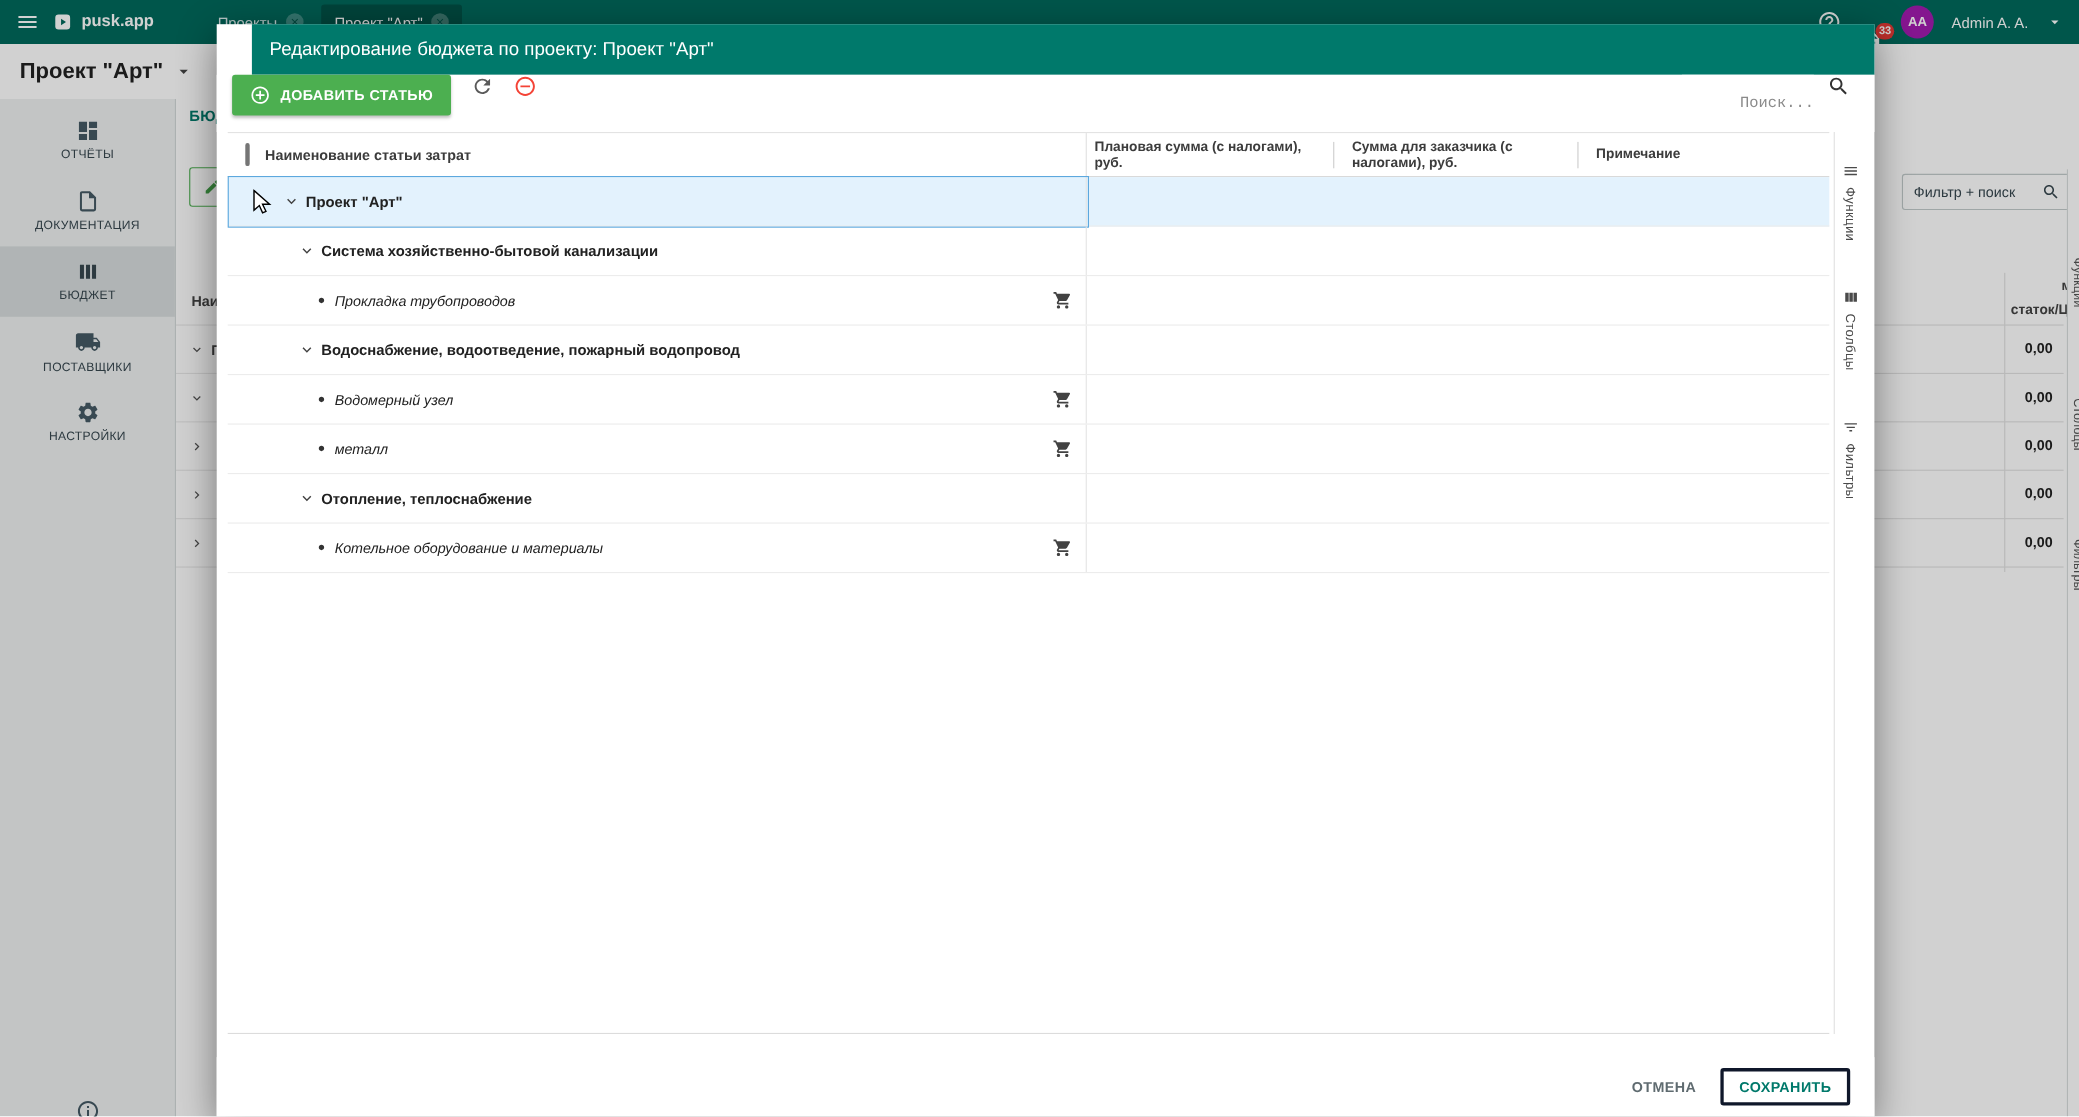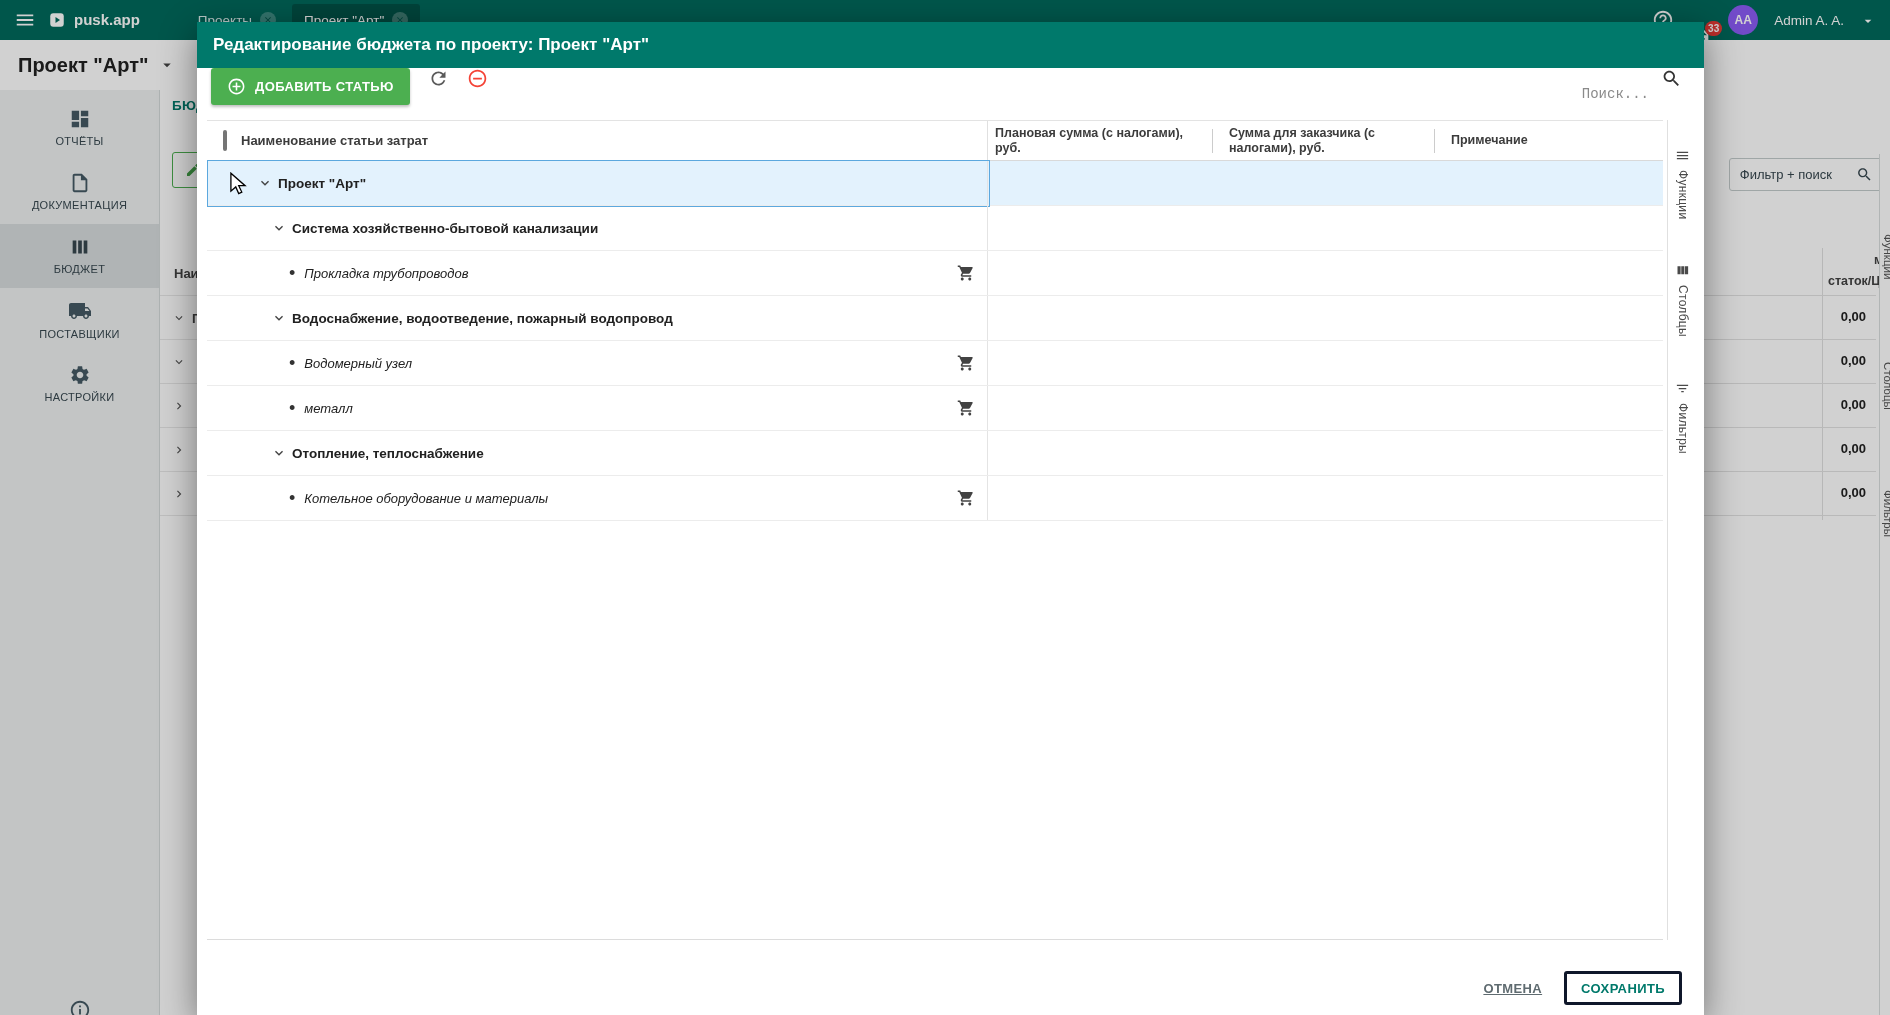--- a/index.html
+++ b/index.html
@@ -12,21 +12,21 @@
   .topbar { position:absolute; left:0; top:0; width:100%; height:40px; background:#00695C; display:flex; align-items:center; color:#fff; }
   .hamburger { padding:0 12px 0 14px; cursor:pointer; }
   .logo { display:flex; align-items:flex-start; gap:8px; font-size:15px; font-weight:bold; margin-right:46px; }
   .topbar-tabs { display:flex; align-items:center; height:100%; gap:4px; }
   .tb-tab { display:flex; align-items:center; gap:8px; padding:0 12px; height:32px; font-size:13.5px; color:#e0f2f1; border-radius:3px; }
   .tb-tab.active { background:rgba(0,0,0,0.22); color:#fff; }
   .tab-close { width:16px; height:16px; border-radius:50%; background:rgba(255,255,255,0.25); display:flex; align-items:center; justify-content:center; }
   .topbar-right { margin-left:auto; display:flex; align-items:center; gap:16px; padding-right:14px; }
   .notif { position:relative; display:inline-block;margin-top:36px; }
   .badge { position:absolute; top:-6px; right:-10px; min-width:17px; height:15px; background:#E53935; color:#fff; font-size:10px; font-weight:bold; border-radius:8px; display:flex; align-items:center; justify-content:center; padding:0 3px; }
-  .avatar { width:30px; height:30px; border-radius:50%; background:#8b5cf6; color:#fff; font-size:12px; font-weight:bold; display:flex; align-items:center; justify-content:center; }
+  .avatar { width:30px; height:30px; border-radius:50%; background:#a21caf; color:#fff; font-size:12px; font-weight:bold; display:flex; align-items:center; justify-content:center; }
   .user-name { font-size:13.5px; }
 
   .page-header { position:absolute; left:0; top:40px; width:100%; height:50px; background:#fff; display:flex; align-items:center; padding-left:18px; gap:10px; }
   .page-title { font-size:20px; font-weight:bold; color:#212121; }
 
   .sidebar { position:absolute; left:0; top:90px; bottom:0; width:160px; background:#eef1f1; border-right:1px solid #d3dada; padding-top:6px; }
   .side-item { min-height:64px; display:flex; flex-direction:column; align-items:center; justify-content:center; gap:5px; color:#455A64; text-align:center; padding:4px 8px; cursor:pointer; }
   .side-item.active { background:#d7dcdd; }
   .slabel { font-size:11px; letter-spacing:.3px; line-height:13px; color:#37474F; }
   .side-bottom { position:absolute; bottom:-6px; left:0; width:100%; display:flex; justify-content:center; color:#455A64; }
@@ -44,21 +44,21 @@
   .bg-lline { position:absolute; left:0; width:46px; height:1px; background:#e8e8e8; }
   .bg-val { position:absolute; left:1640px; width:66px; text-align:right; font-size:13px; font-weight:bold; color:#212121; }
   .bg-strip { position:absolute; right:0; top:64px; bottom:0; width:11px; border-left:1px solid #d8dddd; background:#fff; overflow:hidden; }
   .bg-vlabel { position:absolute; left:2px; writing-mode:vertical-rl; font-size:11.5px; color:#555; white-space:nowrap; }
 
   
   .overlay { position:absolute; inset:0; background:rgba(0,0,0,0.18); z-index:5; }
 
   
   .modal { position:absolute; left:197px; top:22px; width:1507px; height:993px; background:#fff; z-index:10; box-shadow:0 10px 34px rgba(0,0,0,0.45); }
-  .modal-header { height:46px; background:#00796B; color:#fff; display:flex; align-items:center; padding-left:16px; font-size:17px; font-weight:bold; }
+  .modal-header { height:46px; background:#00796B; color:#fff; display:flex; align-items:center; padding-left:16px; font-size:17px; font-weight:normal;margin-left:32px; }
   .modal-toolbar { position:absolute; top:46px; left:0; right:0; height:52px; display:flex; padding:0 22px 0 14px; background:#fff; }
   .btn-add { display:flex; align-items:center; gap:9px; height:37px; padding:0 16px; background:#4CAF50; color:#fff; border:none; border-radius:3px; font-family:inherit; font-size:13px; font-weight:bold; letter-spacing:.4px; box-shadow:0 2px 3px rgba(0,0,0,0.25); cursor:pointer; }
   .tool-ic { margin-left:18px; cursor:pointer; display:flex; }
   .spacer { flex:1; }
   .modal-search { border:none; outline:none; width:120px; font-family:Liberation Mono, monospace; font-size:14px; color:#14532d; text-align:right; }
   .modal-search::placeholder { color:#8a8a8a; }
   .icon-search-btn { margin-left:12px; cursor:pointer; display:flex; }
 
   .mtable { position:absolute; top:98px; left:10px; width:1456px; height:820px; border-bottom:1px solid #dcdcdc; }
   .mt-header { display:grid; grid-template-columns:34px 747px 224px 222px 1fr; height:41px; border-top:1px solid #e3e3e3; border-bottom:1px solid #d9d9d9; align-items:center; }
@@ -80,21 +80,21 @@
   .itm-lbl { font-size:13px; font-style:italic; color:#212121; }
   .cart { margin-left:auto; margin-right:12px; display:flex; cursor:pointer; color:#424242; }
   .mrow.selected { background:#E3F2FD; }
   .mrow.selected::after { content:""; position:absolute; left:0; top:-1px; width:781px; height:45px; border:1px solid #5CA8DE; pointer-events:none; }
 
   .side-strip { position:absolute; left:1470px; top:98px; height:820px; width:30px; border-left:1px solid #e0e0e0; display:flex; flex-direction:column; align-items:center; padding-top:28px; gap:44px; }
   .vtab { display:flex; flex-direction:column; align-items:center; gap:7px; color:#4a4a4a; cursor:pointer; }
   .vlabel { writing-mode:vertical-rl; font-size:12px; letter-spacing:.3px; }
 
   .modal-footer { position:absolute; bottom:0; left:0; right:0; height:54px; display:flex; align-items:center; justify-content:flex-end; gap:22px; padding-right:22px; background:#fff; }
-  .btn-cancel { border:none; background:none; font-family:inherit; font-size:13px; font-weight:bold; letter-spacing:.4px; color:#5f6b70; cursor:pointer;text-decoration:underline; }
+  .btn-cancel { border:none; background:none; font-family:inherit; font-size:13px; font-weight:bold; letter-spacing:.4px; color:#5f6b70; cursor:pointer; }
   .btn-save { height:34px; padding:0 14px; background:#fff; border:3px solid #0f172a; border-radius:3px; color:#00796B; font-family:inherit; font-size:13px; font-weight:bold; letter-spacing:.4px; cursor:pointer; }
 
   .cursor { position:absolute; left:226px; top:172px; z-index:50; pointer-events:none; }
 </style>
 </head>
 <body>
 
 <div class="app">
 
   <header class="topbar">

